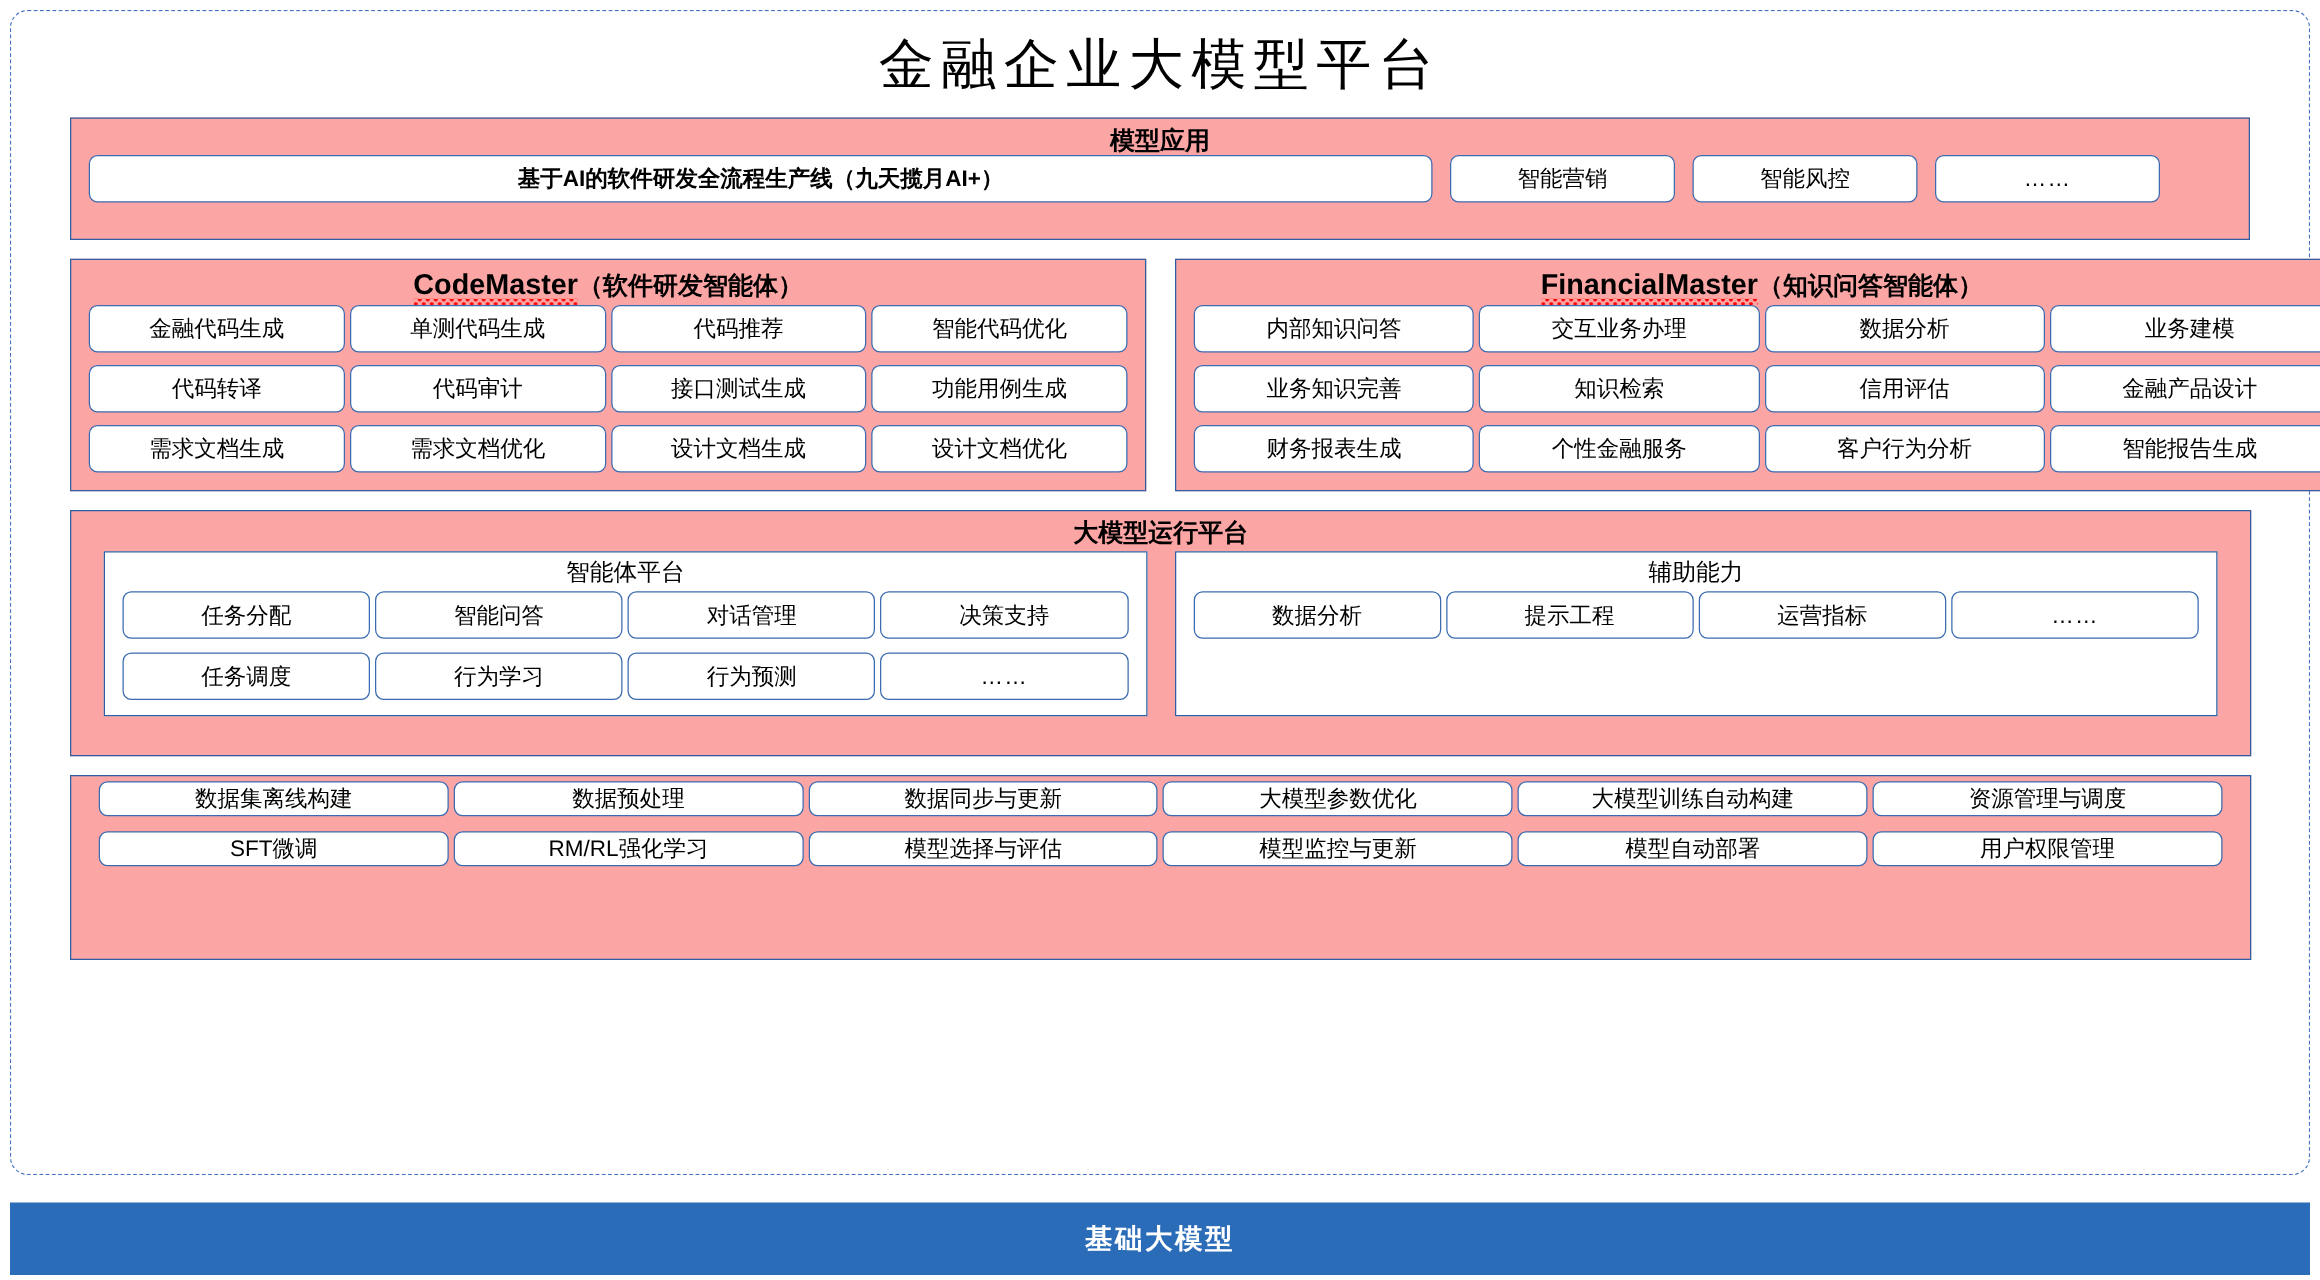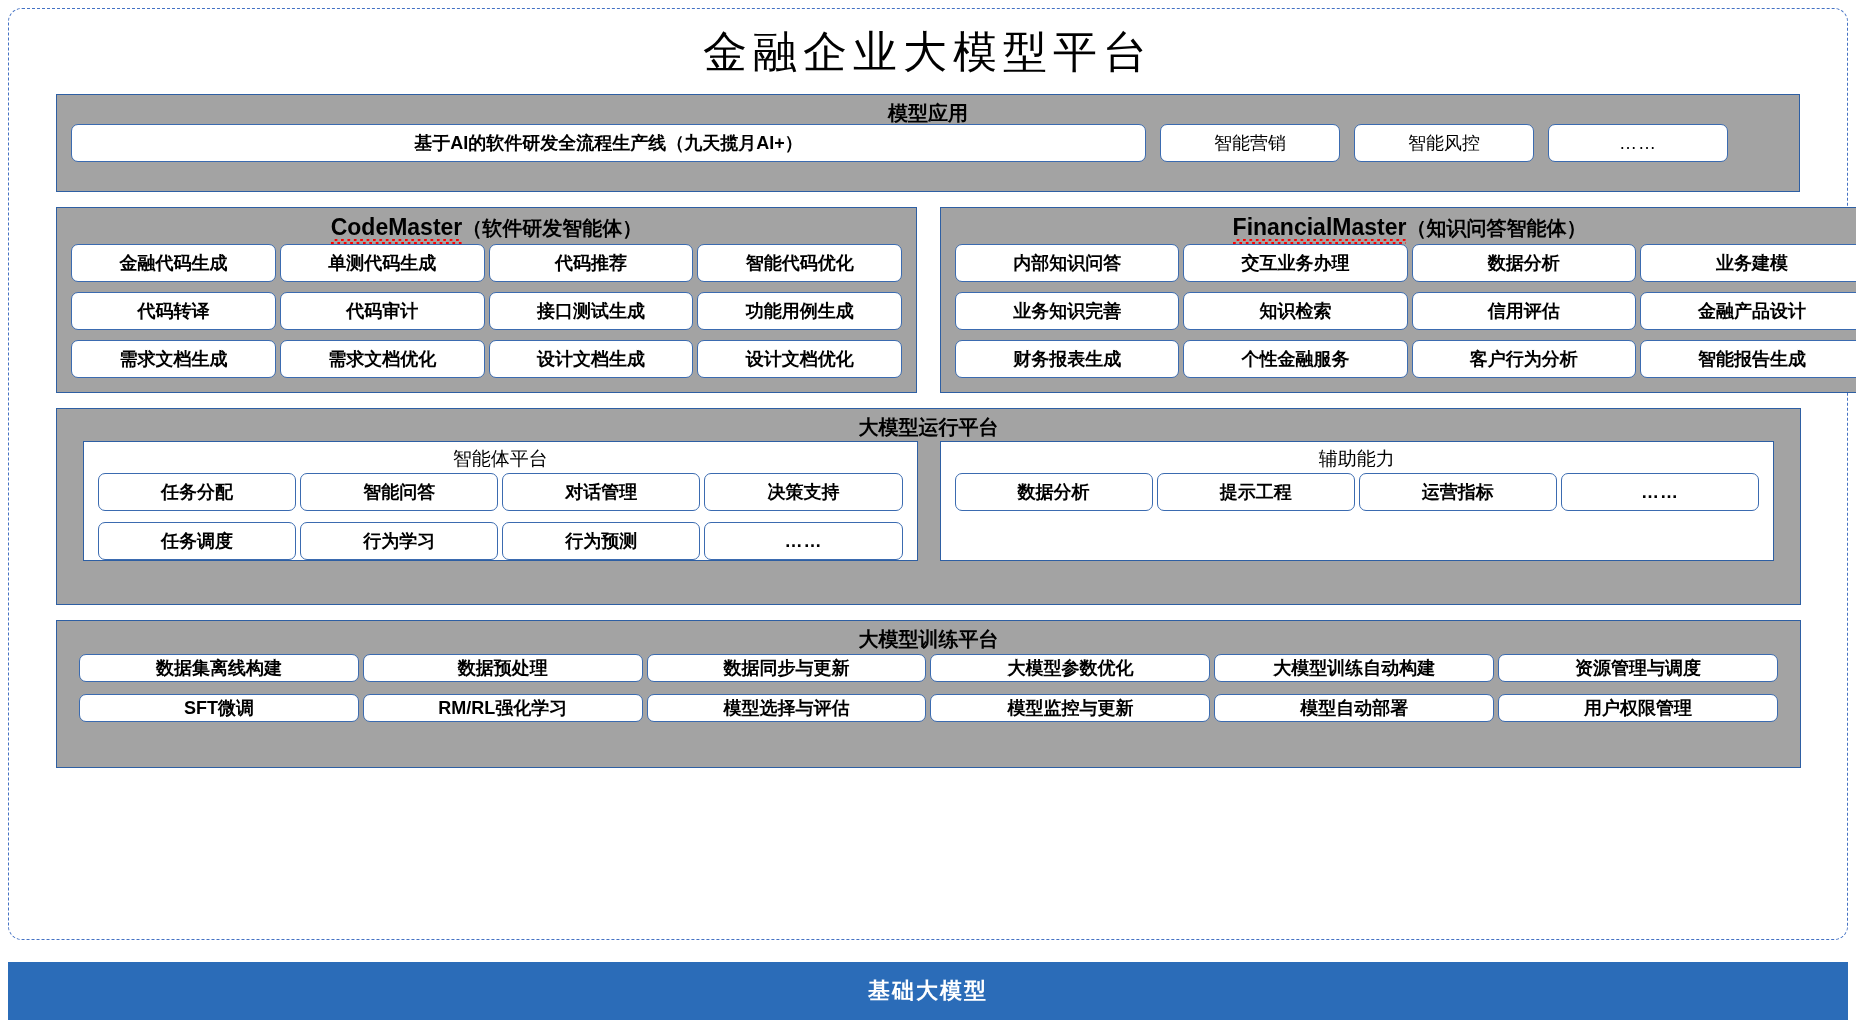--- a/index.html
+++ b/index.html
@@ -42,21 +42,21 @@
     font-weight: 400;
     letter-spacing: 6px;
     color: #000000;
     line-height: 1.2;
   }
 
   
   .panel {
     position: absolute;
     border: 1.2px solid #2e5fa3;
-    background: #a3a3a3;
+    background: #fca5a5;
   }
   .panel-title {
     text-align: center;
     font-size: 20px;
     font-weight: bold;
     color: #000000;
     line-height: 1.1;
     padding-top: 7px;
   }
   .panel-title.plain { font-weight: normal; font-size: 19px; }
@@ -96,21 +96,20 @@
     height: 38px;
     line-height: 1;
     white-space: nowrap;
   }
   .chip.bold { font-weight: bold; }
   .chip.dots { letter-spacing: 1px; }
 
   .chip-row {
     display: flex;
     gap: 4px;
-    font-weight: bold;
   }
   .chip-row > .chip { flex: 1 1 0; }
 
   
   #app-panel { left: 56px; top: 94px; width: 1744px; height: 98px; }
   #app-panel .rows {
     display: flex;
     gap: 14px;
     padding: 0 14px;
     margin-top: 0;
@@ -133,20 +132,21 @@
   .runtime-cols {
     display: flex;
     gap: 22px;
     padding: 0 26px;
     margin-top: 3px;
   }
   .subpanel {
     flex: 1 1 0;
     border: 1.2px solid #2e5fa3;
     background: #ffffff;
+    padding-bottom: 12px;
   }
   .subpanel .sub-body {
     padding: 3px 14px 0 14px;
     display: flex;
     flex-direction: column;
     gap: 11px;
   }
 
   
   #training-panel { left: 56px; top: 620px; width: 1745px; height: 148px; }
@@ -279,21 +279,20 @@
             <div class="chip">运营指标</div>
             <div class="chip dots">……</div>
           </div>
         </div>
       </div>
 
     </div>
   </div>
 
   <div class="panel" id="training-panel">
-    <div class="panel-title">大模型训练平台</div>
     <div class="training-body">
       <div class="chip-row">
         <div class="chip">数据集离线构建</div>
         <div class="chip">数据预处理</div>
         <div class="chip">数据同步与更新</div>
         <div class="chip">大模型参数优化</div>
         <div class="chip">大模型训练自动构建</div>
         <div class="chip">资源管理与调度</div>
       </div>
       <div class="chip-row">

